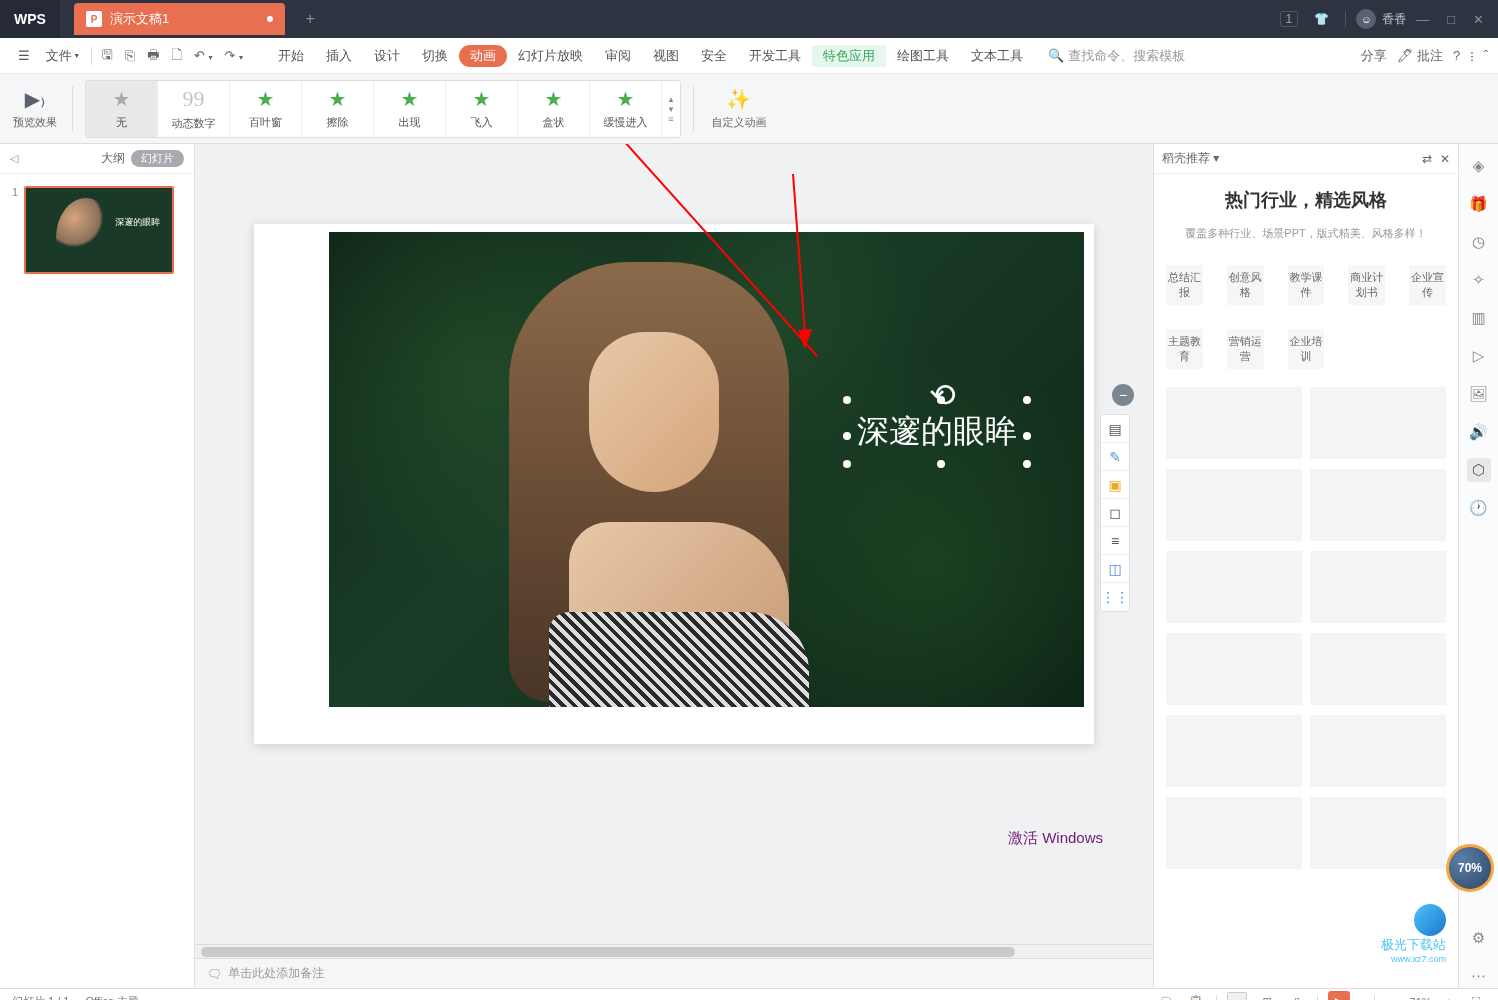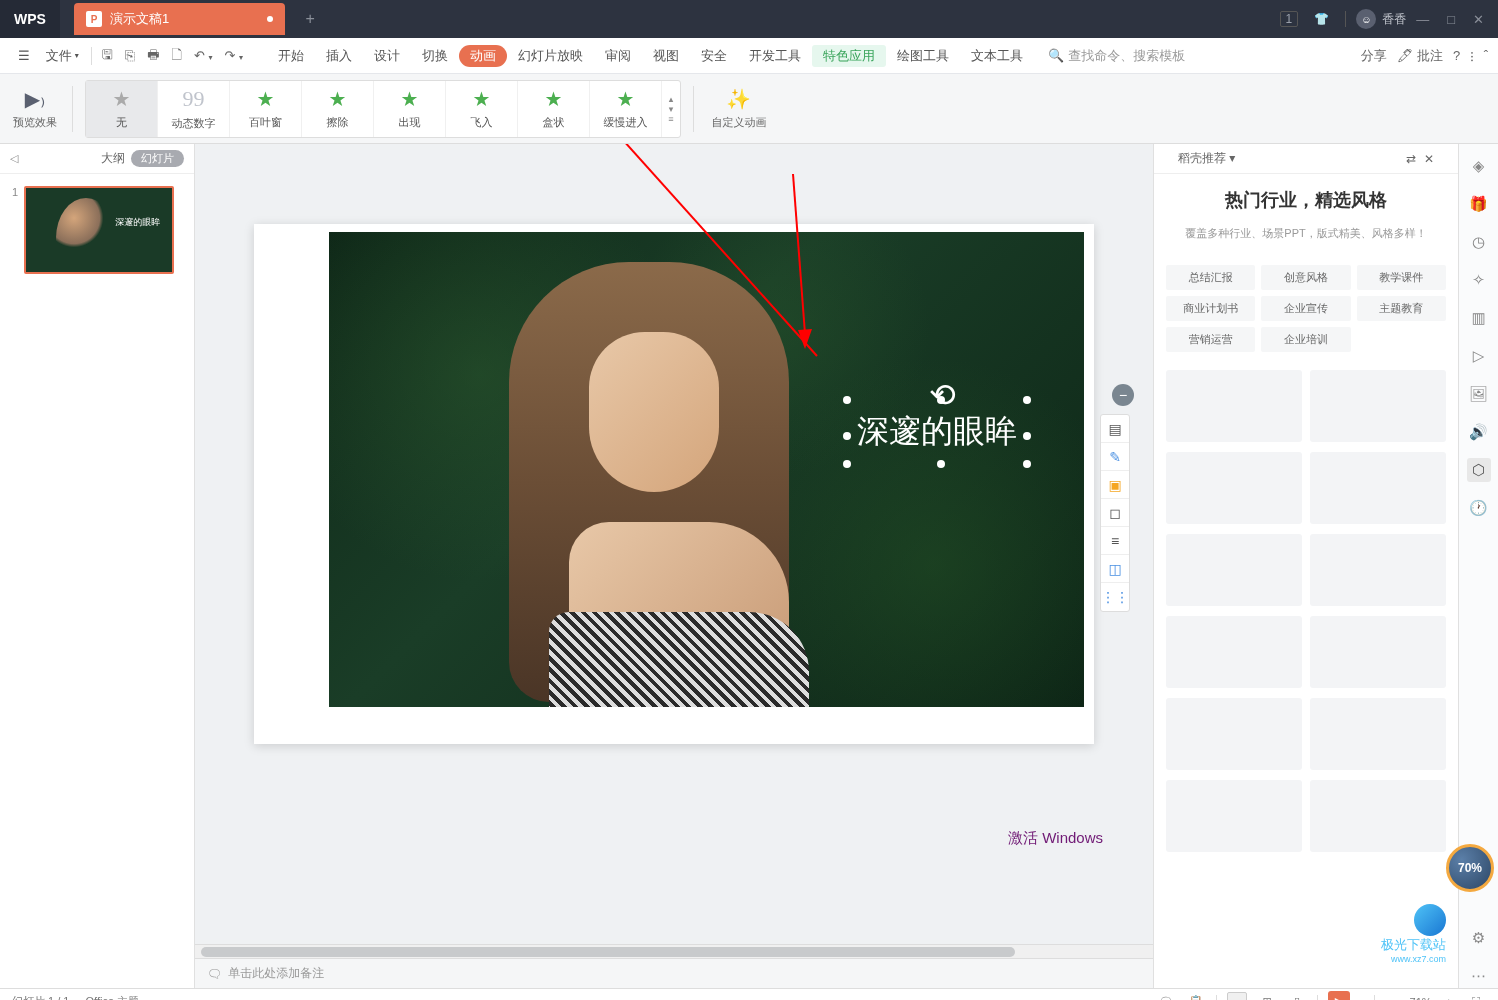--- a/index.html
+++ b/index.html
@@ -65,27 +65,27 @@
 .sel-handle { position: absolute; width: 8px; height: 8px; background: #fff; border-radius: 50%; }
 .rot-handle { position: absolute; width: 16px; height: 16px; left: 50%; top: -26px; transform: translateX(-50%); color: #fff; }
 .float-toolbar { position: absolute; right: -36px; top: 160px; width: 30px; background: #fff; border: 1px solid #ddd; border-radius: 3px; display: flex; flex-direction: column; }
 .float-btn { width: 28px; height: 28px; display: flex; align-items: center; justify-content: center; font-size: 14px; color: #555; cursor: pointer; border-bottom: 1px solid #eee; }
 .float-btn:last-child { border-bottom: none; }
 .green-circle { position: absolute; width: 22px; height: 22px; border-radius: 50%; background: #7a8690; color: #fff; display: flex; align-items: center; justify-content: center; font-size: 14px; }
 
 .notes-bar { height: 30px; background: #f5f6f7; border-top: 1px solid #ddd; display: flex; align-items: center; padding: 0 12px; font-size: 12px; color: #999; gap: 6px; }
 
 .right-panel { width: 305px; background: #fff; border-left: 1px solid #e0e0e0; display: flex; flex-direction: column; }
-.right-header { height: 30px; display: flex; align-items: center; padding: 0 24px; font-size: 12px; color: #666; justify-content: space-between; border-bottom: 1px solid #eee; }
+.right-header { height: 30px; display: flex; align-items: center; padding: 0 8px; font-size: 12px; color: #666; justify-content: space-between; border-bottom: 1px solid #eee; }
 .right-title { font-size: 18px; font-weight: bold; color: #333; text-align: center; padding: 14px; }
 .right-sub { font-size: 11px; color: #999; text-align: center; padding: 0 10px 14px; }
 .template-search { display: flex; margin: 0 12px; border: 1px solid #ddd; border-radius: 3px; height: 28px; }
 .template-search input { flex: 1; border: none; padding: 0 8px; font-size: 12px; outline: none; }
 .template-search .tag-btn { padding: 0 8px; font-size: 11px; color: #666; border-left: 1px solid #eee; display: flex; align-items: center; cursor: pointer; }
-.tag-grid { display: grid; grid-template-columns: 1fr 1fr 1fr; gap: 6px; padding: 10px 12px; }
+.tag-grid { display: grid; grid-template-columns: 1fr 1fr 1fr 1fr 1fr; gap: 24px; padding: 10px 12px; }
 .tag-item { background: #f5f6f7; font-size: 11px; color: #666; text-align: center; padding: 5px 0; border-radius: 2px; cursor: pointer; }
 .template-list { padding: 8px 12px; display: flex; flex-direction: column; gap: 10px; overflow-y: auto; flex: 1; }
 .template-row { display: flex; gap: 8px; }
 .template-card { flex: 1; height: 72px; background: #f3f4f6; border-radius: 3px; }
 
 .right-sidebar { width: 40px; background: #fafbfc; border-left: 1px solid #e0e0e0; display: flex; flex-direction: column; align-items: center; padding-top: 10px; gap: 14px; }
 .rsb-btn { width: 24px; height: 24px; display: flex; align-items: center; justify-content: center; color: #888; cursor: pointer; font-size: 15px; }
 
 .statusbar { height: 26px; background: #fff; border-top: 1px solid #ddd; display: flex; align-items: center; padding: 0 12px; font-size: 11px; color: #777; }
 .status-right { margin-left: auto; display: flex; align-items: center; gap: 10px; }

